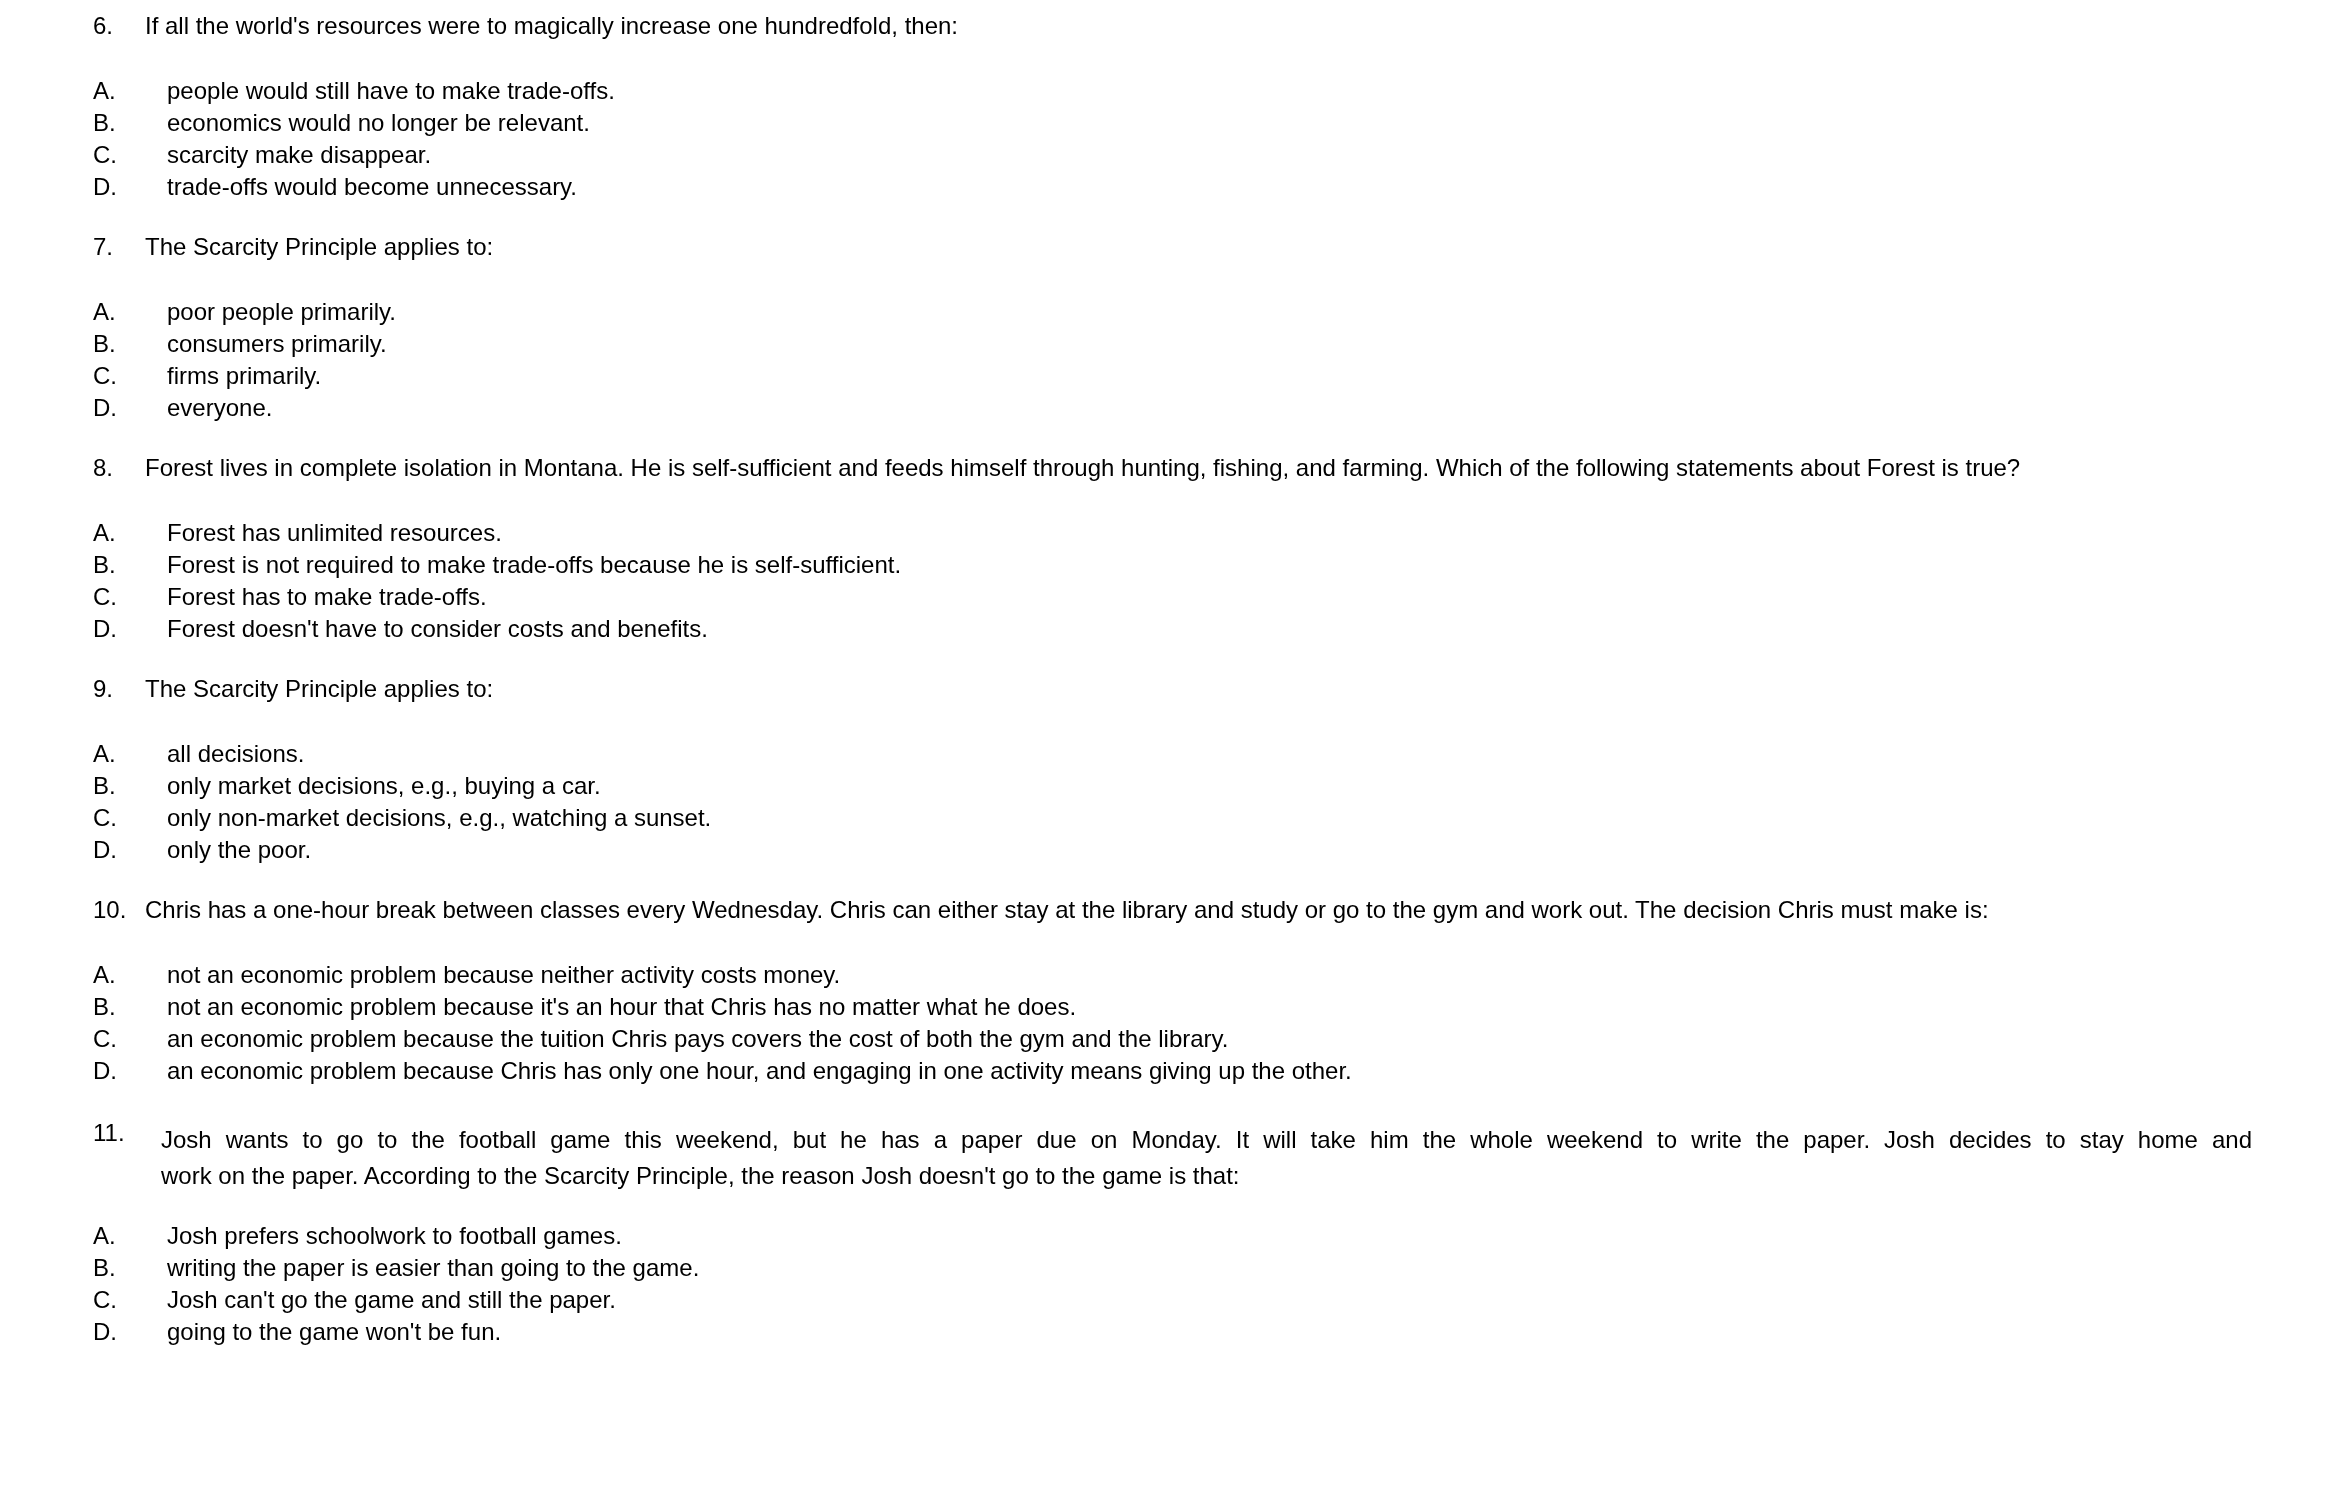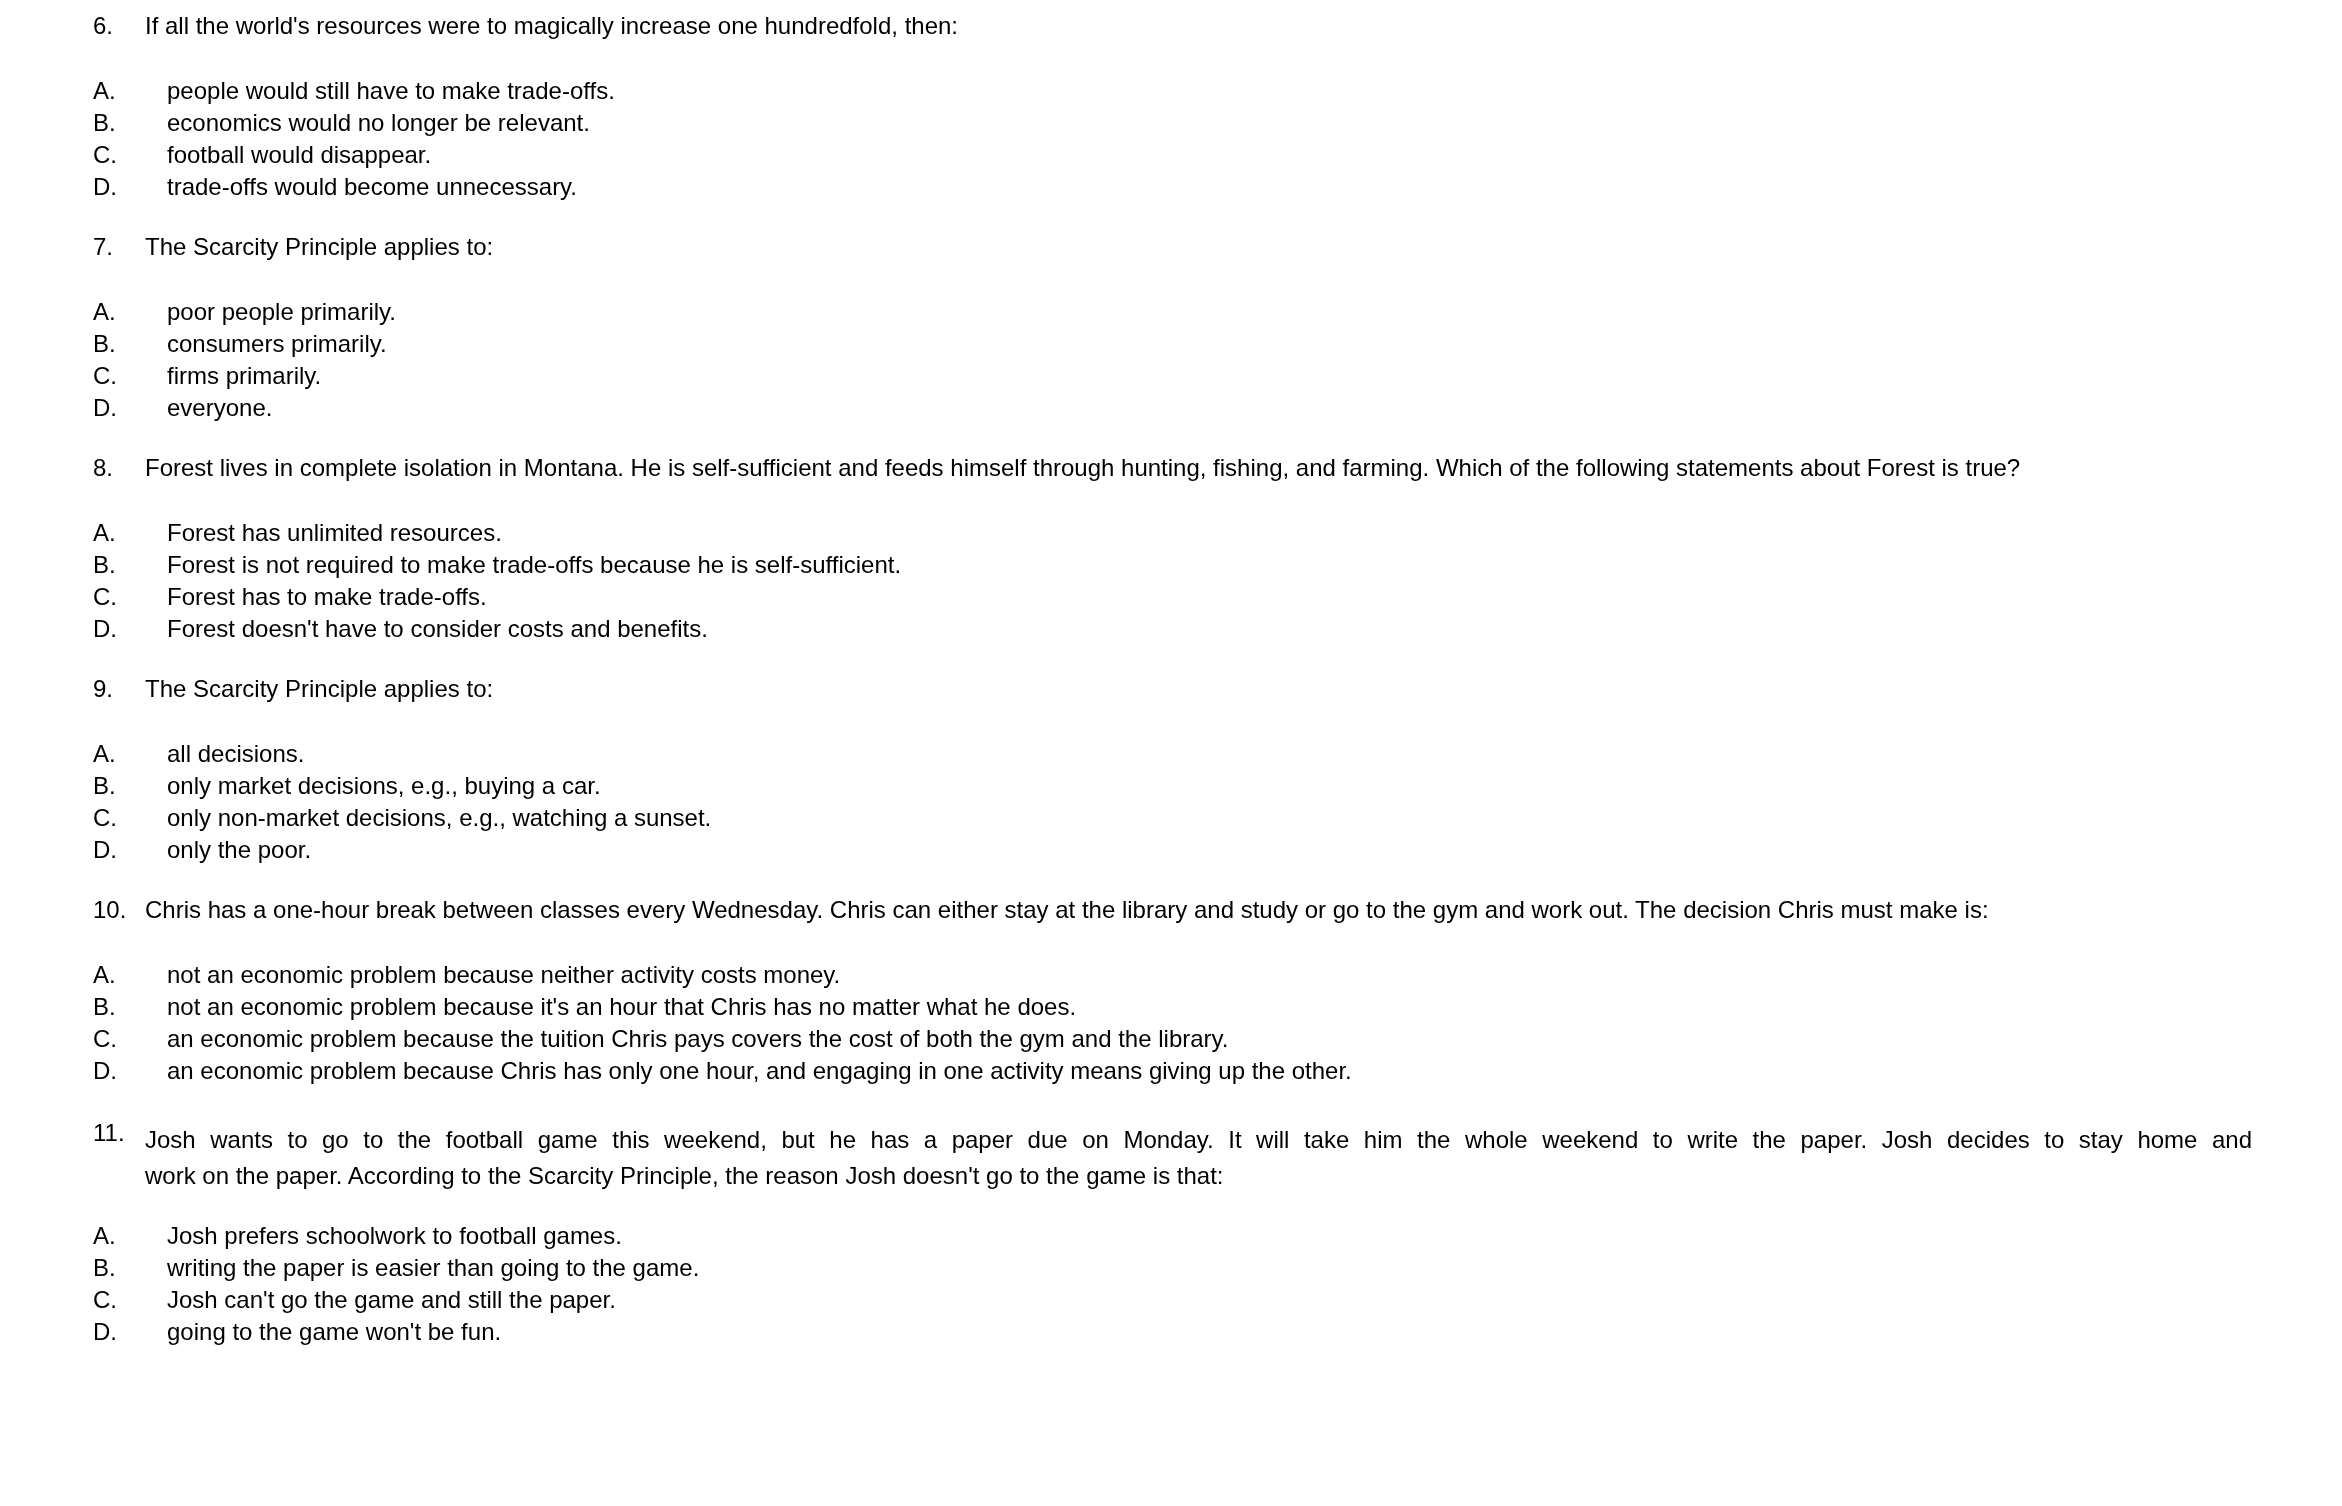--- a/index.html
+++ b/index.html
@@ -45,20 +45,21 @@
   .nowrap {
     white-space: nowrap;
   }
   .justify-line {
     text-align: justify;
     text-align-last: justify;
     margin-top: 7px;
   }
   .tall {
     line-height: 36px;
+    gap: 16px;
   }
   .opt-row {
     display: flex;
     align-items: flex-start;
   }
   .opt-letter {
     flex: 0 0 45px;
     width: 45px;
   }
   .opt-text {
@@ -80,21 +81,21 @@
       <div class="opt-row">
         <span class="opt-letter">A.</span>
         <span class="opt-text">people would still have to make trade-offs.</span>
       </div>
       <div class="opt-row">
         <span class="opt-letter">B.</span>
         <span class="opt-text">economics would no longer be relevant.</span>
       </div>
       <div class="opt-row">
         <span class="opt-letter">C.</span>
-        <span class="opt-text">football would disappear.</span>
+        <span class="opt-text">scarcity make disappear.</span>
       </div>
       <div class="opt-row">
         <span class="opt-letter">D.</span>
         <span class="opt-text">trade-offs would become unnecessary.</span>
       </div>
     </div>
   </section>
 
   <section class="question">
     <div class="q-row q-heading">

